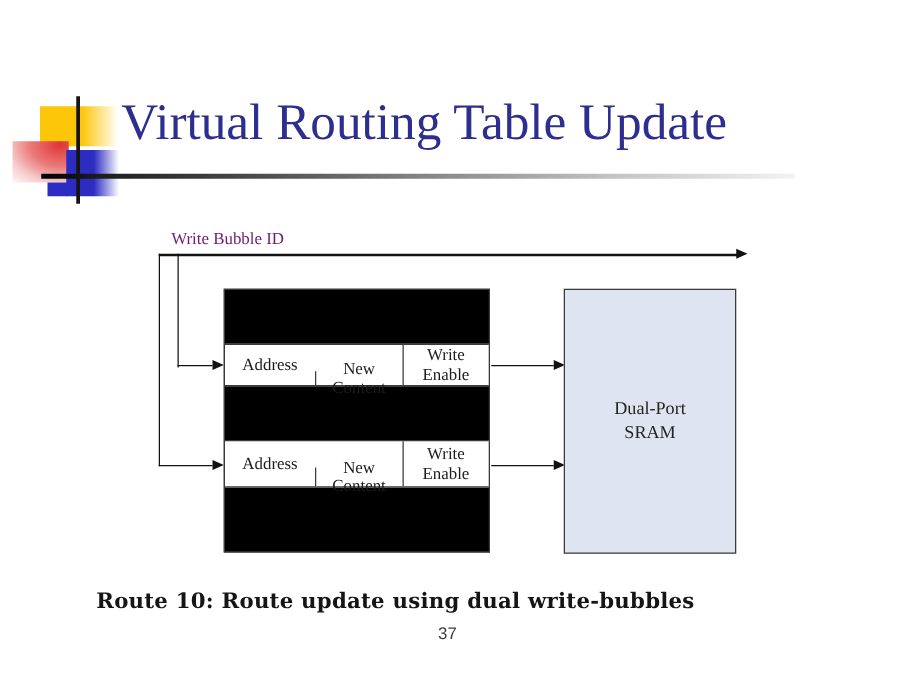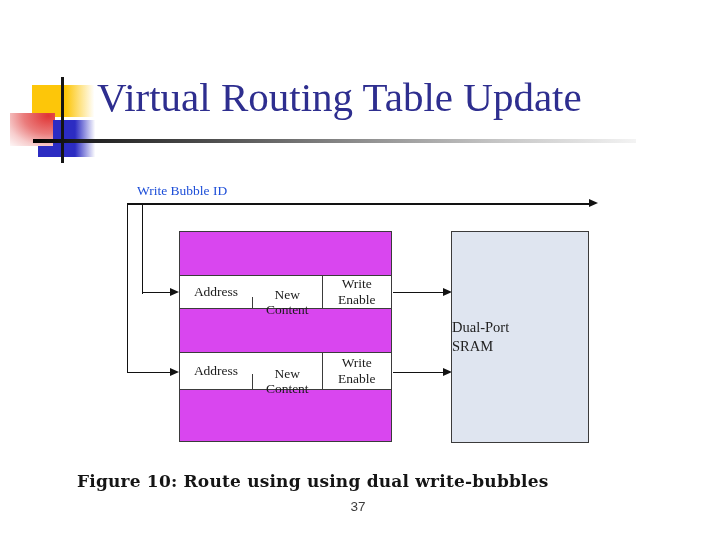--- a/index.html
+++ b/index.html
@@ -19,45 +19,45 @@
   .deco-vline{left:61px; top:77px; width:2.5px; height:86px; background:#141414;}
   .title-rule{left:33px; top:139px; width:636px; height:3.5px;
     background:linear-gradient(to right,#000 0%,#1c1c1c 7%,#4e4e4e 28%,#8f8f8f 52%,#c3c3c3 72%,#e4e4e4 88%,rgba(255,255,255,0) 100%);}
   .slide-title{
     position:absolute; left:97px; top:75px;
     font-size:41px; line-height:45px; color:#2e2e8f; white-space:nowrap;
   }
   
   .fig-label{
     position:absolute; left:137px; top:183px;
-    font-size:13.5px; color:#1d4ed8; white-space:nowrap;
+    font-size:13.5px; color:#701a75; white-space:nowrap;
   }
   .dline{position:absolute; background:#121212;}
   .ah{position:absolute; width:0; height:0; border-style:solid;
     border-width:4.5px 0 4.5px 9px; border-color:transparent transparent transparent #121212;}
   .vtable{
     position:absolute; left:179px; top:231px; width:213px; height:211px;
-    box-sizing:border-box; border:1.5px solid #3b3b3b; background:#d946ef;
+    box-sizing:border-box; border:1.5px solid #3b3b3b; background:#000000;
     display:flex; flex-direction:column;
   }
   .vrow-fill{flex:none;}
   .vrow-cells{flex:none; display:flex; background:#ffffff;
     border-top:1.4px solid #3b3b3b; border-bottom:1.4px solid #3b3b3b; box-sizing:border-box;}
   .vcell{flex:none; box-sizing:border-box; display:flex; flex-direction:column;
     align-items:center; justify-content:center;
     font-size:13.5px; line-height:15.5px; color:#1c1c1c; text-align:center;}
   .vcell + .vcell{border-left:1.4px solid #3b3b3b;}
   .c1{width:72px;} .c2{width:69.5px;margin-top:21px;} .c3{flex:1;}
   .r-fill-1{height:42.5px;} .r-cells-1{height:34px;}
   .r-fill-2{height:43.5px;} .r-cells-2{height:37.5px;}
   .r-fill-3{flex:1;}
   .sram{
     position:absolute; left:451px; top:231px; width:138px; height:212px;
     box-sizing:border-box; border:1.5px solid #3b3b3b; background:#dfe5f0;
-    display:flex; flex-direction:column; align-items:flex-start; justify-content:center;
+    display:flex; flex-direction:column; align-items:center; justify-content:center;
     font-size:14.5px; line-height:19px; color:#222222; text-align:center;
   }
   
   .caption{
     position:absolute; left:77px; top:471px;
     font-family:"DejaVu Serif", serif; font-weight:bold;
     font-size:17px; color:#151515; white-space:nowrap; letter-spacing:0.2px;
   }
   .page-num{
     position:absolute; left:338px; top:499px; width:40px; text-align:center;
@@ -127,16 +127,16 @@
   <div class="dline" style="left:393px; top:291.6px; width:50px; height:1.8px;"></div>
   <div class="ah" style="left:442.5px; top:288px;"></div>
   <div class="dline" style="left:393px; top:371.6px; width:50px; height:1.8px;"></div>
   <div class="ah" style="left:442.5px; top:368px;"></div>
 
   <div class="sram">
     <span>Dual-Port</span>
     <span>SRAM</span>
   </div>
 
-  <div class="caption">Figure 10: Route using using dual write-bubbles</div>
+  <div class="caption">Route 10: Route update using dual write-bubbles</div>
   <div class="page-num">37</div>
 
 </div>
 
 </body></html>

